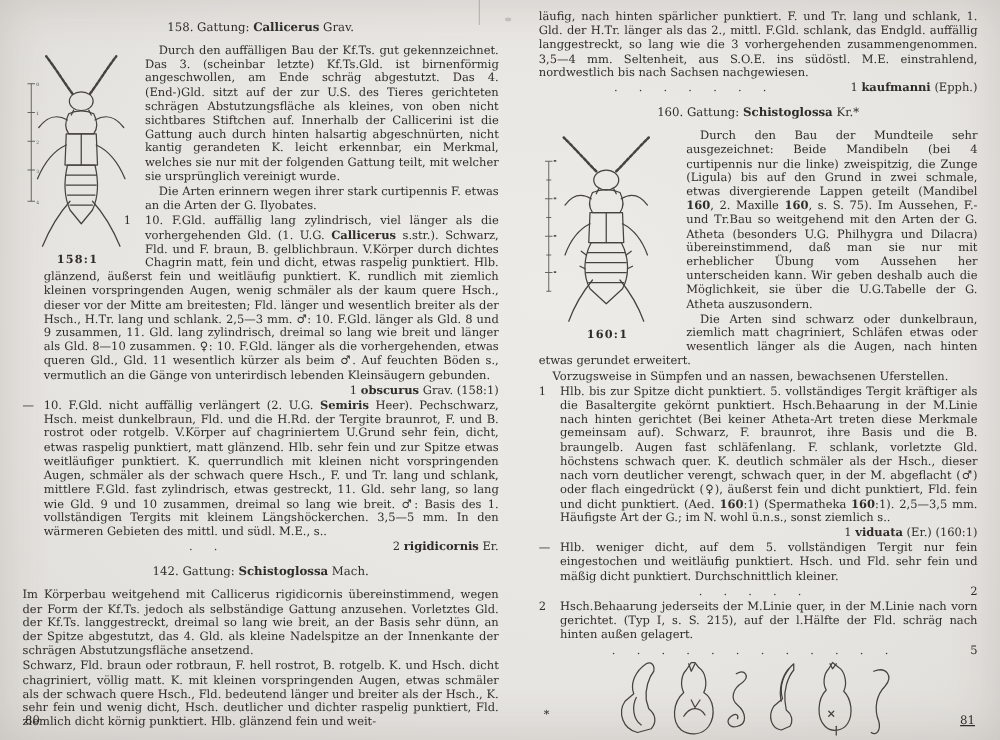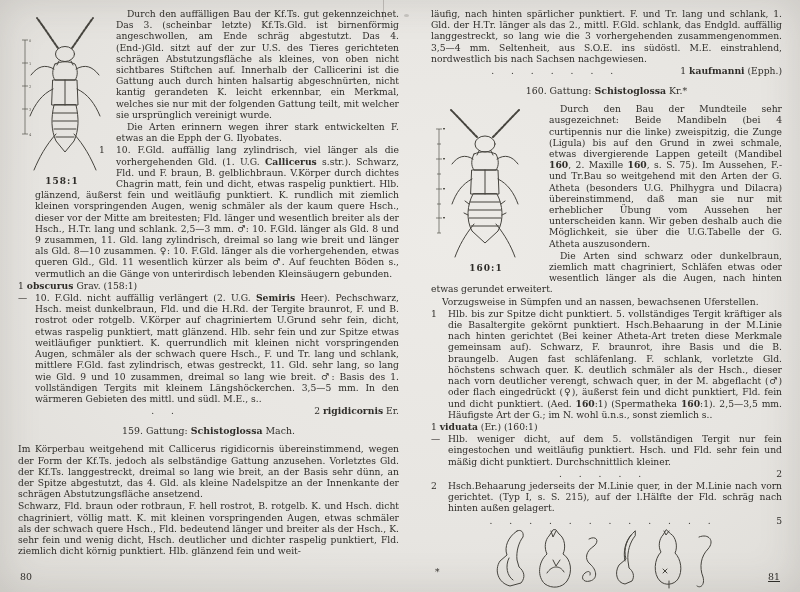--- a/index.html
+++ b/index.html
@@ -19,21 +19,21 @@
   .page-left{left:18px;width:381px;}
   .page-right{left:431px;width:351px;}
   .b{font-weight:bold;}
   .i{}
   h3.ghead{font-size:9.4px;font-weight:normal;text-align:center;margin:9px 0 7px;line-height:11px;}
   p.par{margin:0 0 1px;}
   p.ind{text-indent:11px;}
   .blockind{margin-left:14px;}
   .key{padding-left:17px;margin:0 0 1px;}
   .key .knum{float:left;margin-left:-17px;width:17px;text-align:left;}
-  .refline{margin:0 0 1px;}
+  .refline{text-align:right;margin:0 0 1px;}
   .leader{display:flex;align-items:baseline;margin:0 0 1px;}
   .leader .dots{flex:1;text-align:center;letter-spacing:7px;white-space:nowrap;overflow:hidden;color:#3a3833;padding:0 6px;}
   .leader .tail{white-space:nowrap;}
   figure{margin:0;}
   .fig158{float:left;width:88px;margin:4px 10px 0 0;text-align:center;}
   .fig160{float:left;width:110px;margin:2px 8px 0 0;text-align:center;}
   .figcap{font-weight:bold;font-size:9px;letter-spacing:1px;margin-top:2px;}
   .clear{clear:both;}
   svg{display:block;}
   .beetle-stroke{stroke:#45433d;fill:none;stroke-width:1;stroke-linecap:round;stroke-linejoin:round;}
@@ -48,20 +48,21 @@
   .fn-star{position:absolute;bottom:8px;left:4px;font-size:9px;}
 </style>
 </head>
 <body>
 
 <div class="scan">
   <div class="gutter-line"></div>
   <div class="smudge"></div>
 
   <div class="page page-left">
+    <h3 class="ghead"><span>158. Gattung: </span><span class="b">Callicerus</span><span> Grav.</span></h3>
 
     <figure class="fig158">
       <svg width="88" height="162" viewBox="0 0 88 162">
 
         <g class="scalebar">
           <line x1="7" y1="28" x2="7" y2="122"></line>
           <line x1="4" y1="28" x2="10" y2="28"></line>
             <line x1="4" y1="51" x2="10" y2="51"></line>
           <line x1="4" y1="74" x2="10" y2="74"></line>
             <line x1="4" y1="97" x2="10" y2="97"></line>
@@ -98,36 +99,36 @@
           <path d="M35,77 C24,82 17,92 12,104"></path>
           <path d="M59,77 C70,82 77,92 82,104"></path>
           <path d="M38,122 C28,133 21,146 16,158"></path>
           <path d="M56,122 C66,133 73,146 78,158"></path>
         </g>
       </svg>
       <figcaption class="figcap">158:1</figcaption>
     </figure>
 
     <p class="par ind"><span>Durch den auffälligen Bau der Kf.Ts. gut gekennzeichnet. Das 3. (scheinbar letzte) Kf.Ts.Gld. ist birnenförmig angeschwollen, am Ende schräg abgestutzt. Das 4. (End-)Gld. sitzt auf der zur U.S. des Tieres gerichteten schrägen Abstutzungsfläche als kleines, von oben nicht sichtbares Stiftchen auf. Innerhalb der Callicerini ist die Gattung auch durch hinten halsartig abgeschnürten, nicht kantig gerandeten K. leicht erkennbar, ein Merkmal, welches sie nur mit der folgenden Gattung teilt, mit welcher sie ursprünglich vereinigt wurde.</span></p>
-    <p class="par ind"><span>Die Arten erinnern wegen ihrer stark entwickelten F. etwas an die Epph der G. </span><span class="i">Ilyobates</span><span>.</span></p>
+    <p class="par ind"><span>Die Arten erinnern wegen ihrer stark curtipennis F. etwas an die Arten der G. </span><span class="i">Ilyobates</span><span>.</span></p>
 
     <div class="key">
       <span class="knum">1</span><span><span>10. F.Gld. auffällig lang zylindrisch, viel länger als die vorhergehenden Gld. (1. U.G. </span><span class="b">Callicerus</span><span> s.str.). Schwarz, Fld. und F. braun, B. gelblichbraun. V.Körper durch dichtes Chagrin matt, fein und dicht, etwas raspelig punktiert. Hlb. glänzend, äußerst fein und weitläufig punktiert. K. rundlich mit ziemlich kleinen vorspringenden Augen, wenig schmäler als der kaum quere Hsch., dieser vor der Mitte am breitesten; Fld. länger und wesentlich breiter als der Hsch., H.Tr. lang und schlank. 2,5—3 mm. ♂: 10. F.Gld. länger als Gld. 8 und 9 zusammen, 11. Gld. lang zylindrisch, dreimal so lang wie breit und länger als Gld. 8—10 zusammen. ♀: 10. F.Gld. länger als die vorhergehenden, etwas queren Gld., Gld. 11 wesentlich kürzer als beim ♂. Auf feuchten Böden s., vermutlich an die Gänge von unterirdisch lebenden Kleinsäugern gebunden.</span></span>
     </div>
     <div class="refline"><span>1 </span><span class="b">obscurus</span><span> Grav. (158:1)</span></div>
 
     <div class="key">
       <span class="knum">—</span><span><span>10. F.Gld. nicht auffällig verlängert (2. U.G. </span><span class="b">Semiris</span><span> Heer). Pechschwarz, Hsch. meist dunkelbraun, Fld. und die H.Rd. der Tergite braunrot, F. und B. rostrot oder rotgelb. V.Körper auf chagriniertem U.Grund sehr fein, dicht, etwas raspelig punktiert, matt glänzend. Hlb. sehr fein und zur Spitze etwas weitläufiger punktiert. K. querrundlich mit kleinen nicht vorspringenden Augen, schmäler als der schwach quere Hsch., F. und Tr. lang und schlank, mittlere F.Gld. fast zylindrisch, etwas gestreckt, 11. Gld. sehr lang, so lang wie Gld. 9 und 10 zusammen, dreimal so lang wie breit. ♂: Basis des 1. vollständigen Tergits mit kleinem Längshöckerchen. 3,5—5 mm. In den wärmeren Gebieten des mittl. und südl. M.E., s..</span></span>
     </div>
     <div class="leader">
       <span class="dots">. .</span>
       <span class="tail"><span>2 </span><span class="b">rigidicornis</span><span> Er.</span></span>
     </div>
 
-    <h3 class="ghead"><span>159. Gattung: </span><span class="b">Schistoglossa</span><span> Mach.</span></h3>
+    <h3 class="ghead"><span>142. Gattung: </span><span class="b">Schistoglossa</span><span> Mach.</span></h3>
     <p class="par"><span>Im Körperbau weitgehend mit </span><span class="i">Callicerus rigidicornis</span><span> übereinstimmend, wegen der Form der Kf.Ts. jedoch als selbständige Gattung anzusehen. Vorletztes Gld. der Kf.Ts. langgestreckt, dreimal so lang wie breit, an der Basis sehr dünn, an der Spitze abgestutzt, das 4. Gld. als kleine Nadelspitze an der Innenkante der schrägen Abstutzungsfläche ansetzend.</span></p>
     <p class="par blockind"><span>Schwarz, Fld. braun oder rotbraun, F. hell rostrot, B. rotgelb. K. und Hsch. dicht chagriniert, völlig matt. K. mit kleinen vorspringenden Augen, etwas schmäler als der schwach quere Hsch., Fld. bedeutend länger und breiter als der Hsch., K. sehr fein und wenig dicht, Hsch. deutlicher und dichter raspelig punktiert, Fld. ziemlich dicht körnig punktiert. Hlb. glänzend fein und weit-</span></p>
 
     <span class="footer-num fn-left">80</span>
   </div>
 
   <div class="page page-right">
     <p class="par"><span>läufig, nach hinten spärlicher punktiert. F. und Tr. lang und schlank, 1. Gld. der H.Tr. länger als das 2., mittl. F.Gld. schlank, das Endgld. auffällig langgestreckt, so lang wie die 3 vorhergehenden zusammengenommen. 3,5—4 mm. Seltenheit, aus S.O.E. ins südöstl. M.E. einstrahlend, nordwestlich bis nach Sachsen nachgewiesen.</span></p>
     <div class="leader">
       <span class="dots">. . . . . . .</span>

